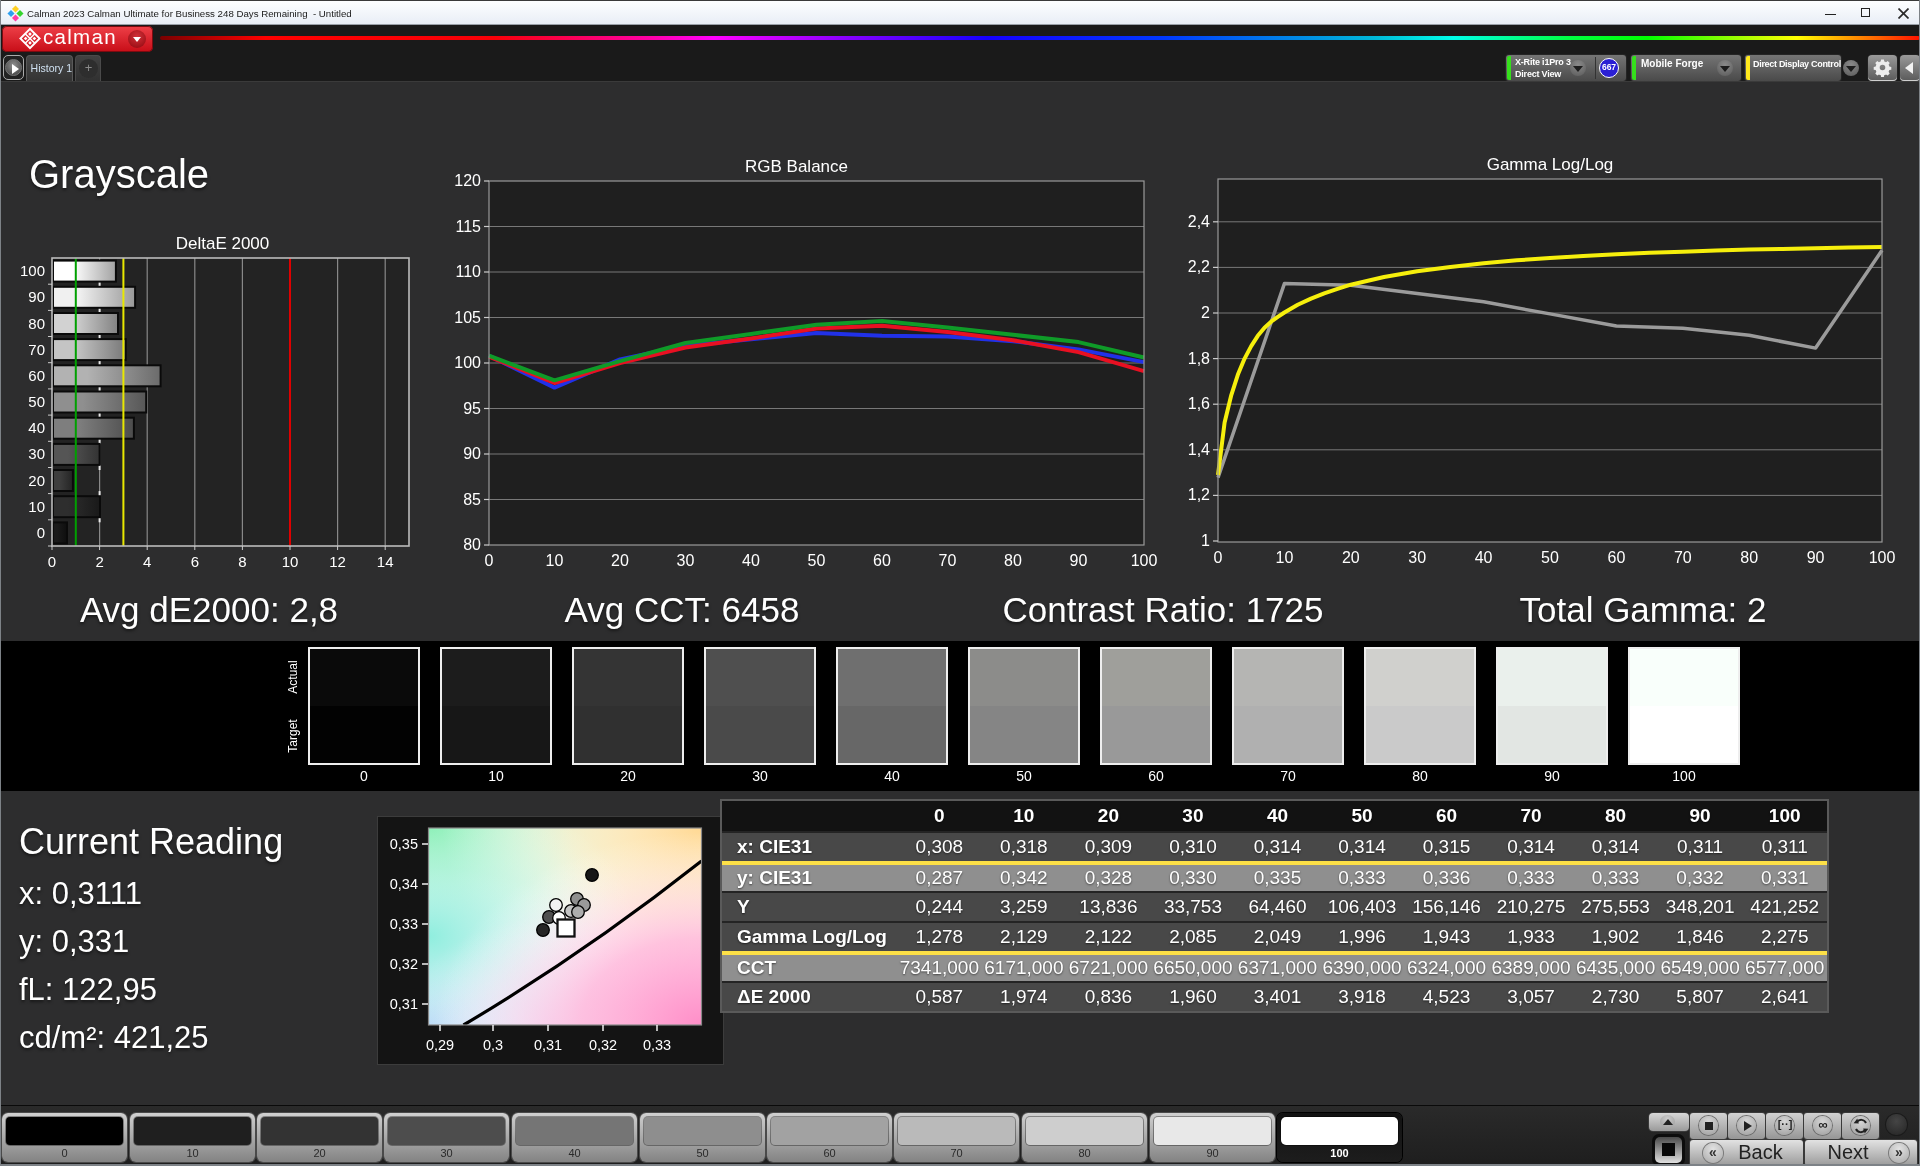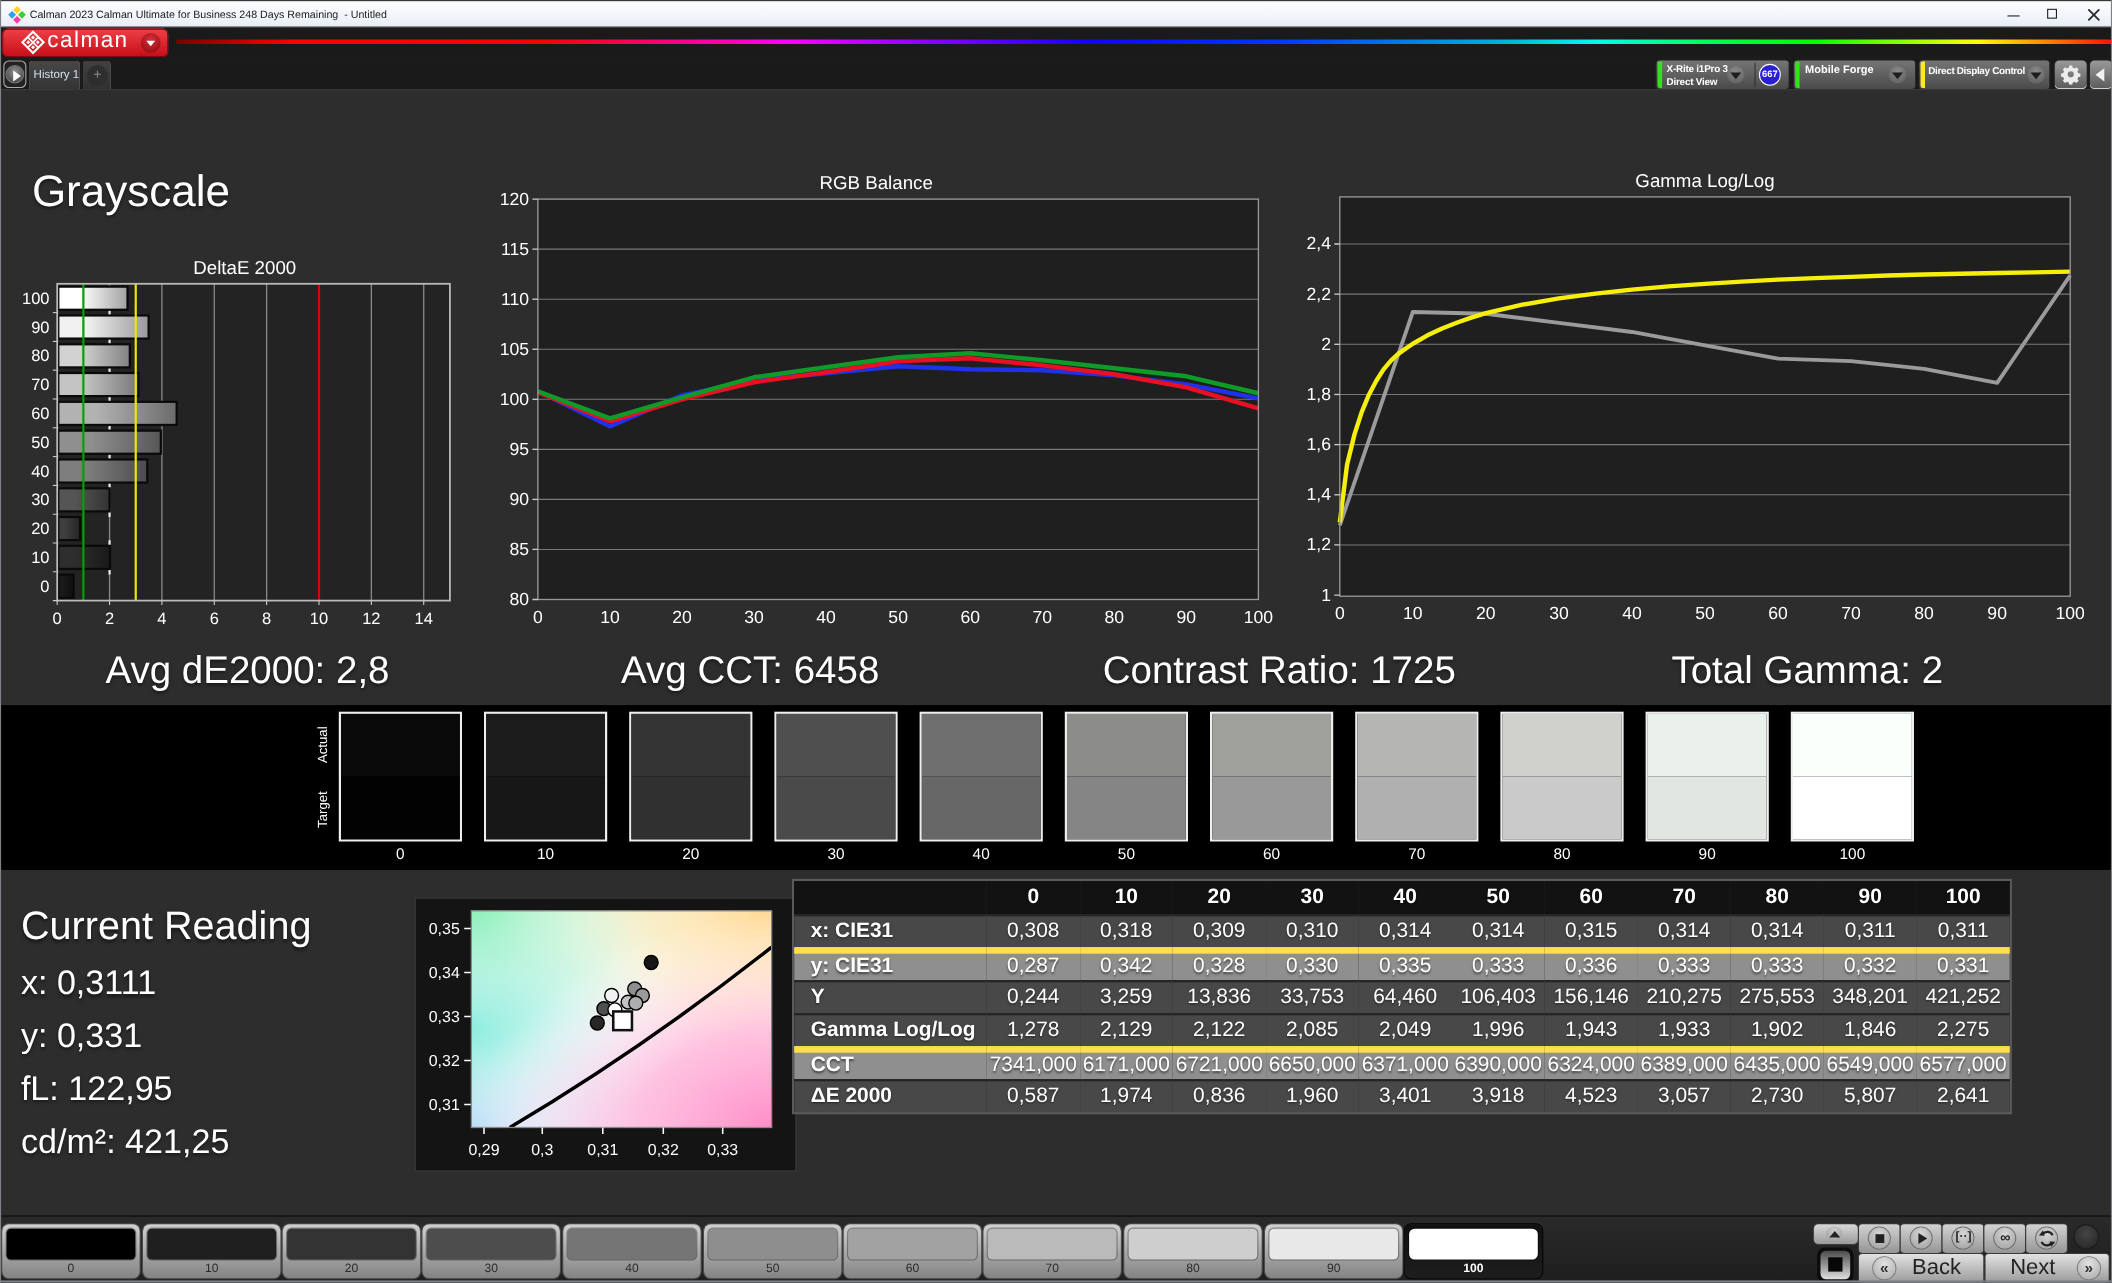--- a/index.html
+++ b/index.html
@@ -55,21 +55,21 @@
 
 
 #ciepanel { position:absolute; left:378px; top:26px; width:345px; height:247px; background:#141414; box-shadow:0 0 0 1px #3c3c3c; }
 
 
 #dtable { position:absolute; left:722px; top:10px; width:1105px; border-collapse:separate; border-spacing:0; font-size:19px; color:#fff; table-layout:fixed; box-shadow:0 0 0 2px #5a5a5a; text-shadow:0 1px 2px rgba(0,0,0,.55); }
 #dtable td { height:30px; text-align:center; white-space:nowrap; overflow:hidden; }
 #dtable tr.hd td { background:#121212; height:30px; font-weight:bold; }
 #dtable td.lb { text-align:left; padding-left:15px; font-weight:bold; }
 #dtable tr.dk td { background:#484848; border-top:2px solid #242424; }
-#dtable tr.lt td { background:#8f8f8f; border-top:6px solid #fde047; }
+#dtable tr.lt td { background:#8f8f8f; border-top:4px solid #fde047; }
 
 
 #botbar { position:absolute; left:0; top:1105px; width:1920px; height:61px; background:linear-gradient(#2a2a2a,#1e1e1e); border-top:1px solid #0a0a0a; }
 .sw { position:absolute; top:7px; width:125px; height:49px; border-radius:6px; background:linear-gradient(#d0d0d0,#838383); box-shadow:0 0 0 1px #4a4a4a; padding:4px; }
 .sw .swc { height:28px; border-radius:4px; box-shadow:0 0 0 1px rgba(0,0,0,.35); }
 .sw .swl { text-align:center; font-size:11px; color:#2a2a2a; margin-top:2px; }
 .sw.sel { background:linear-gradient(#111,#1d1d1d); box-shadow:0 0 0 1px #000; }
 .sw.sel .swc { background:#fff; border-radius:5px; }
 .sw.sel .swl { color:#fff; font-weight:bold; }
 .icobtn { position:absolute; top:7px; width:37px; height:26px; border-radius:3px; background:linear-gradient(#d2d2d2,#969696); box-shadow:0 0 0 1px #3a3a3a; }
@@ -131,21 +131,21 @@
     <div style="position:absolute;left:9px;top:2px;font-size:9px;line-height:11.5px;letter-spacing:-0.2px;">X-Rite i1Pro 3<br>Direct View</div>
     <div class="ddarrow" style="left:64px;top:5px"></div>
     <div style="position:absolute;left:89px;top:2px;width:1px;height:22px;background:#333"></div>
     <div style="position:absolute;left:93px;top:3px;width:20px;height:20px;border-radius:50%;background:#2b1fd4;border:1.5px solid #fff;color:#fff;font-size:8.5px;font-weight:bold;text-align:center;line-height:17px;">667</div>
   </div>
   <div class="ddbox" style="left:1631px;width:110px;">
     <div class="ddbar" style="background:#35e01c"></div>
     <div style="position:absolute;left:10px;top:3px;font-size:10px;">Mobile Forge</div>
     <div class="ddarrow" style="left:86px;top:5px"></div>
   </div>
-  <div class="ddbox" style="left:1745px;width:118px;">
+  <div class="ddbox" style="left:1745px;width:96px;">
     <div class="ddbar" style="background:#ffe81c"></div>
     <div style="position:absolute;left:8px;top:4px;font-size:9px;letter-spacing:-0.3px;">Direct Display Control</div>
     <div class="ddarrow" style="left:98px;top:5px"></div>
   </div>
   <div class="sqbtn" style="left:1868px;width:29px;">
     <svg class="abs" style="left:5px;top:3px" width="19" height="19" viewBox="0 0 19 19">
       <path fill="#ececec" fill-rule="evenodd" d="M8.1 1.5 h2.8 l0.4 2 a6.2 6.2 0 0 1 1.7 0.7 l1.7-1.1 2 2 -1.1 1.7 a6.2 6.2 0 0 1 0.7 1.7 l2 0.4 v2.8 l-2 0.4 a6.2 6.2 0 0 1-0.7 1.7 l1.1 1.7 -2 2 -1.7-1.1 a6.2 6.2 0 0 1-1.7 0.7 l-0.4 2 h-2.8 l-0.4-2 a6.2 6.2 0 0 1-1.7-0.7 l-1.7 1.1 -2-2 1.1-1.7 a6.2 6.2 0 0 1-0.7-1.7 l-2-0.4 v-2.8 l2-0.4 a6.2 6.2 0 0 1 0.7-1.7 l-1.1-1.7 2-2 1.7 1.1 a6.2 6.2 0 0 1 1.7-0.7 z M9.5 6.7 a2.8 2.8 0 1 0 0 5.6 a2.8 2.8 0 1 0 0-5.6 z"></path>
     </svg>
   </div>
   <div class="sqbtn" style="left:1900px;width:20px;">
@@ -362,21 +362,21 @@
 <text x="1483.6" y="481" font-size="16" fill="#fff" text-anchor="middle">40</text>
 <text x="1550.0" y="481" font-size="16" fill="#fff" text-anchor="middle">50</text>
 <text x="1616.4" y="481" font-size="16" fill="#fff" text-anchor="middle">60</text>
 <text x="1682.8" y="481" font-size="16" fill="#fff" text-anchor="middle">70</text>
 <text x="1749.2" y="481" font-size="16" fill="#fff" text-anchor="middle">80</text>
 <text x="1815.6" y="481" font-size="16" fill="#fff" text-anchor="middle">90</text>
 <text x="1882.0" y="481" font-size="16" fill="#fff" text-anchor="middle">100</text>
 <text x="1550.0" y="88" font-size="17" fill="#fff" text-anchor="middle">Gamma Log/Log</text>
 </svg>
       </div>
-  <div class="avg" style="left:225px;transform:translateX(-50%)">Avg dE2000: 2,8</div>
+  <div class="avg" style="left:209px;transform:translateX(-50%)">Avg dE2000: 2,8</div>
   <div class="avg" style="left:682px;transform:translateX(-50%)">Avg CCT: 6458</div>
   <div class="avg" style="left:1163px;transform:translateX(-50%)">Contrast Ratio: 1725</div>
   <div class="avg" style="left:1643px;transform:translateX(-50%)">Total Gamma: 2</div>
 </div>
 
 <div id="strip">
       <div class="rot" style="left:263px;top:29px">Actual</div>
 <div class="rot" style="left:263px;top:88px">Target</div>
 <div class="gsq" style="left:308px">
         <div class="half" style="top:0;background:#0a0a0a"></div>

